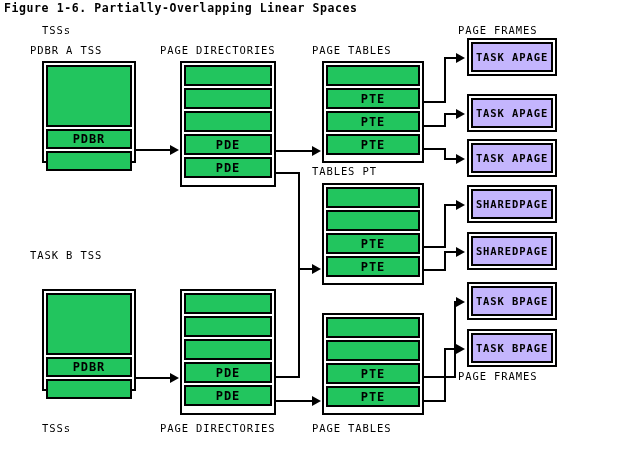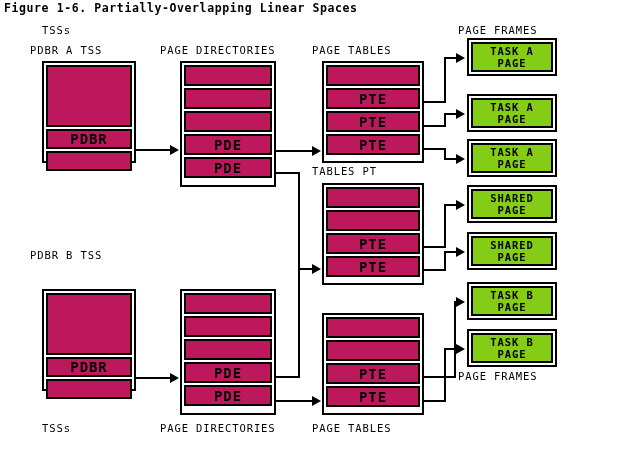--- a/index.html
+++ b/index.html
@@ -16,35 +16,35 @@
   .lbl{
     position:absolute;font-size:10.5px;font-weight:normal;
     letter-spacing:.9px;white-space:nowrap;text-align:left;
   }
   
   .stack{
     position:absolute;border:2px solid #000;background:#fff;
     padding:2px;box-sizing:border-box;
   }
   .cell{
-    border:2px solid #000;box-sizing:border-box;background:#be185d;
-    font-size:14px;font-weight:bold;letter-spacing:.9px;
+    border:2px solid #000;box-sizing:border-box;background:#22c55e;
+    font-size:12px;font-weight:bold;letter-spacing:.9px;
     display:flex;align-items:center;justify-content:center;
     line-height:1;
   }
   .cell+.cell{margin-top:2px;}
   
   .frame{
     position:absolute;box-sizing:border-box;
     border:2px solid #000;background:#fff;padding:2px;
   }
   .frame-in{
     width:100%;height:100%;box-sizing:border-box;
-    border:2px solid #000;background:#84cc16;
-    display:flex;flex-direction:column;align-items:center;
+    border:2px solid #000;background:#c4b5fd;
+    display:flex;flex-direction:row;align-items:center;
     justify-content:center;line-height:1.18;
     font-size:10.5px;font-weight:bold;letter-spacing:.9px;
   }
   
   .h,.v{position:absolute;background:#000;}
   .h{height:2px;}
   .v{width:2px;}
   .arrow{
     position:absolute;width:0;height:0;
     border-top:5px solid transparent;
@@ -56,21 +56,21 @@
 <body>
 
 <div class="fig-title">Figure 1-6. Partially-Overlapping Linear Spaces</div>
 
 <div class="lbl" style="left:42px;top:24px;width:94px;">TSSs</div>
 <div class="lbl" style="left:30px;top:44px;width:118px;">PDBR A TSS</div>
 <div class="lbl" style="left:160px;top:44px;width:140px;">PAGE DIRECTORIES</div>
 <div class="lbl" style="left:312px;top:44px;width:124px;">PAGE TABLES</div>
 <div class="lbl" style="left:458px;top:24px;width:108px;">PAGE FRAMES</div>
 <div class="lbl" style="left:312px;top:165px;width:124px;">TABLES PT</div>
-<div class="lbl" style="left:30px;top:249px;width:118px;">PDBR B TSS</div>
+<div class="lbl" style="left:30px;top:249px;width:118px;">TASK B TSS</div>
 <div class="lbl" style="left:42px;top:422px;width:94px;">TSSs</div>
 <div class="lbl" style="left:160px;top:422px;width:140px;">PAGE DIRECTORIES</div>
 <div class="lbl" style="left:312px;top:422px;width:124px;">PAGE TABLES</div>
 <div class="lbl" style="left:458px;top:370px;width:108px;">PAGE FRAMES</div>
 
 <div class="stack" style="left:42px;top:61px;width:94px;height:102px;">
   <div class="cell" style="height:62px;"></div>
   <div class="cell" style="height:20px;">PDBR</div>
   <div class="cell" style="height:20px;margin-top:2px;"></div>
 </div>

